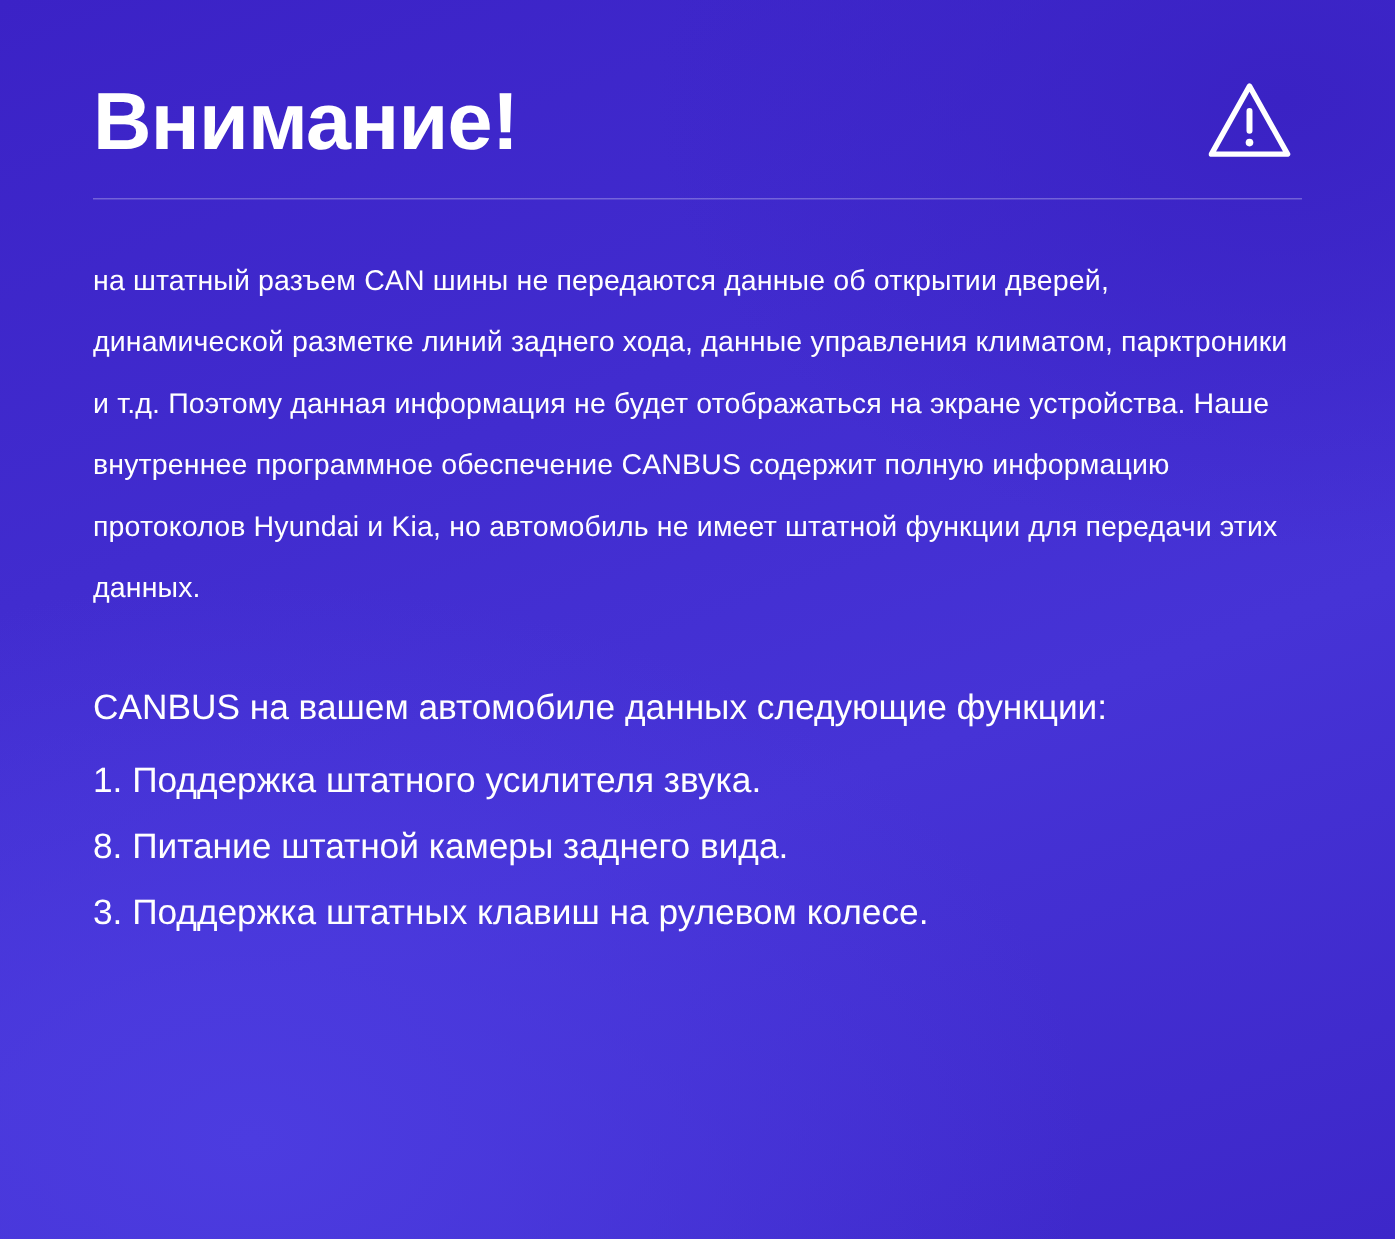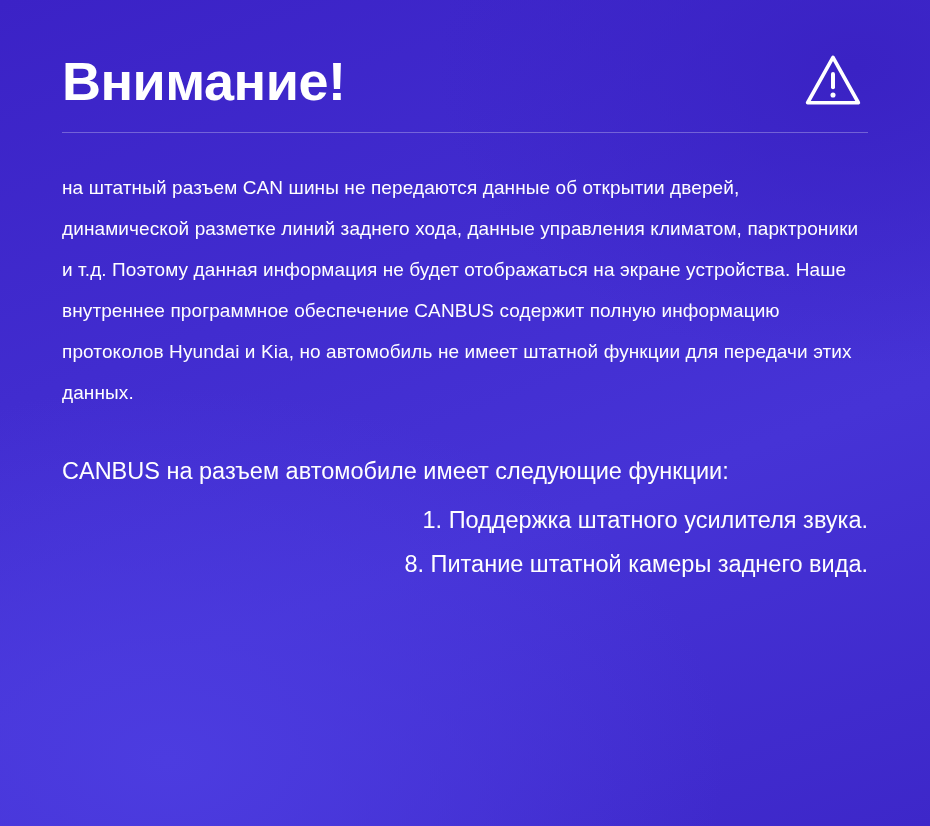--- a/index.html
+++ b/index.html
@@ -71,21 +71,20 @@
   .list {
     list-style: none;
     margin: 6px 0 0 0;
     padding: 0;
     color: #ffffff;
     font-size: 23.5px;
     line-height: 44px;
   }
   .list li {
     white-space: nowrap;
-    text-align: right;
   }
 </style>
 </head>
 <body>
 
 <div class="page">
 
   <div class="header">
     <h1 class="title">Внимание!</h1>
     <span class="warn-icon">
@@ -96,20 +95,21 @@
       </svg>
     </span>
   </div>
 
   <div class="divider"></div>
 
   <div class="body-text">
     <p>на штатный разъем CAN шины не передаются данные об открытии дверей, динамической разметке линий заднего хода, данные управления климатом, парктроники и т.д. Поэтому данная информация не будет отображаться на экране устройства. Наше внутреннее программное обеспечение CANBUS содержит полную информацию протоколов Hyundai и Kia, но автомобиль не имеет штатной функции для передачи этих данных.</p>
   </div>
 
-  <div class="list-intro">CANBUS на разъем автомобиле имеет следующие функции:</div>
+  <div class="list-intro">CANBUS на вашем автомобиле данных следующие функции:</div>
 
   <ul class="list">
     <li>1. Поддержка штатного усилителя звука.</li>
     <li>8. Питание штатной камеры заднего вида.</li>
+    <li>3. Поддержка штатных клавиш на рулевом колесе.</li>
   </ul>
 
 </div>
 
 </body></html>

